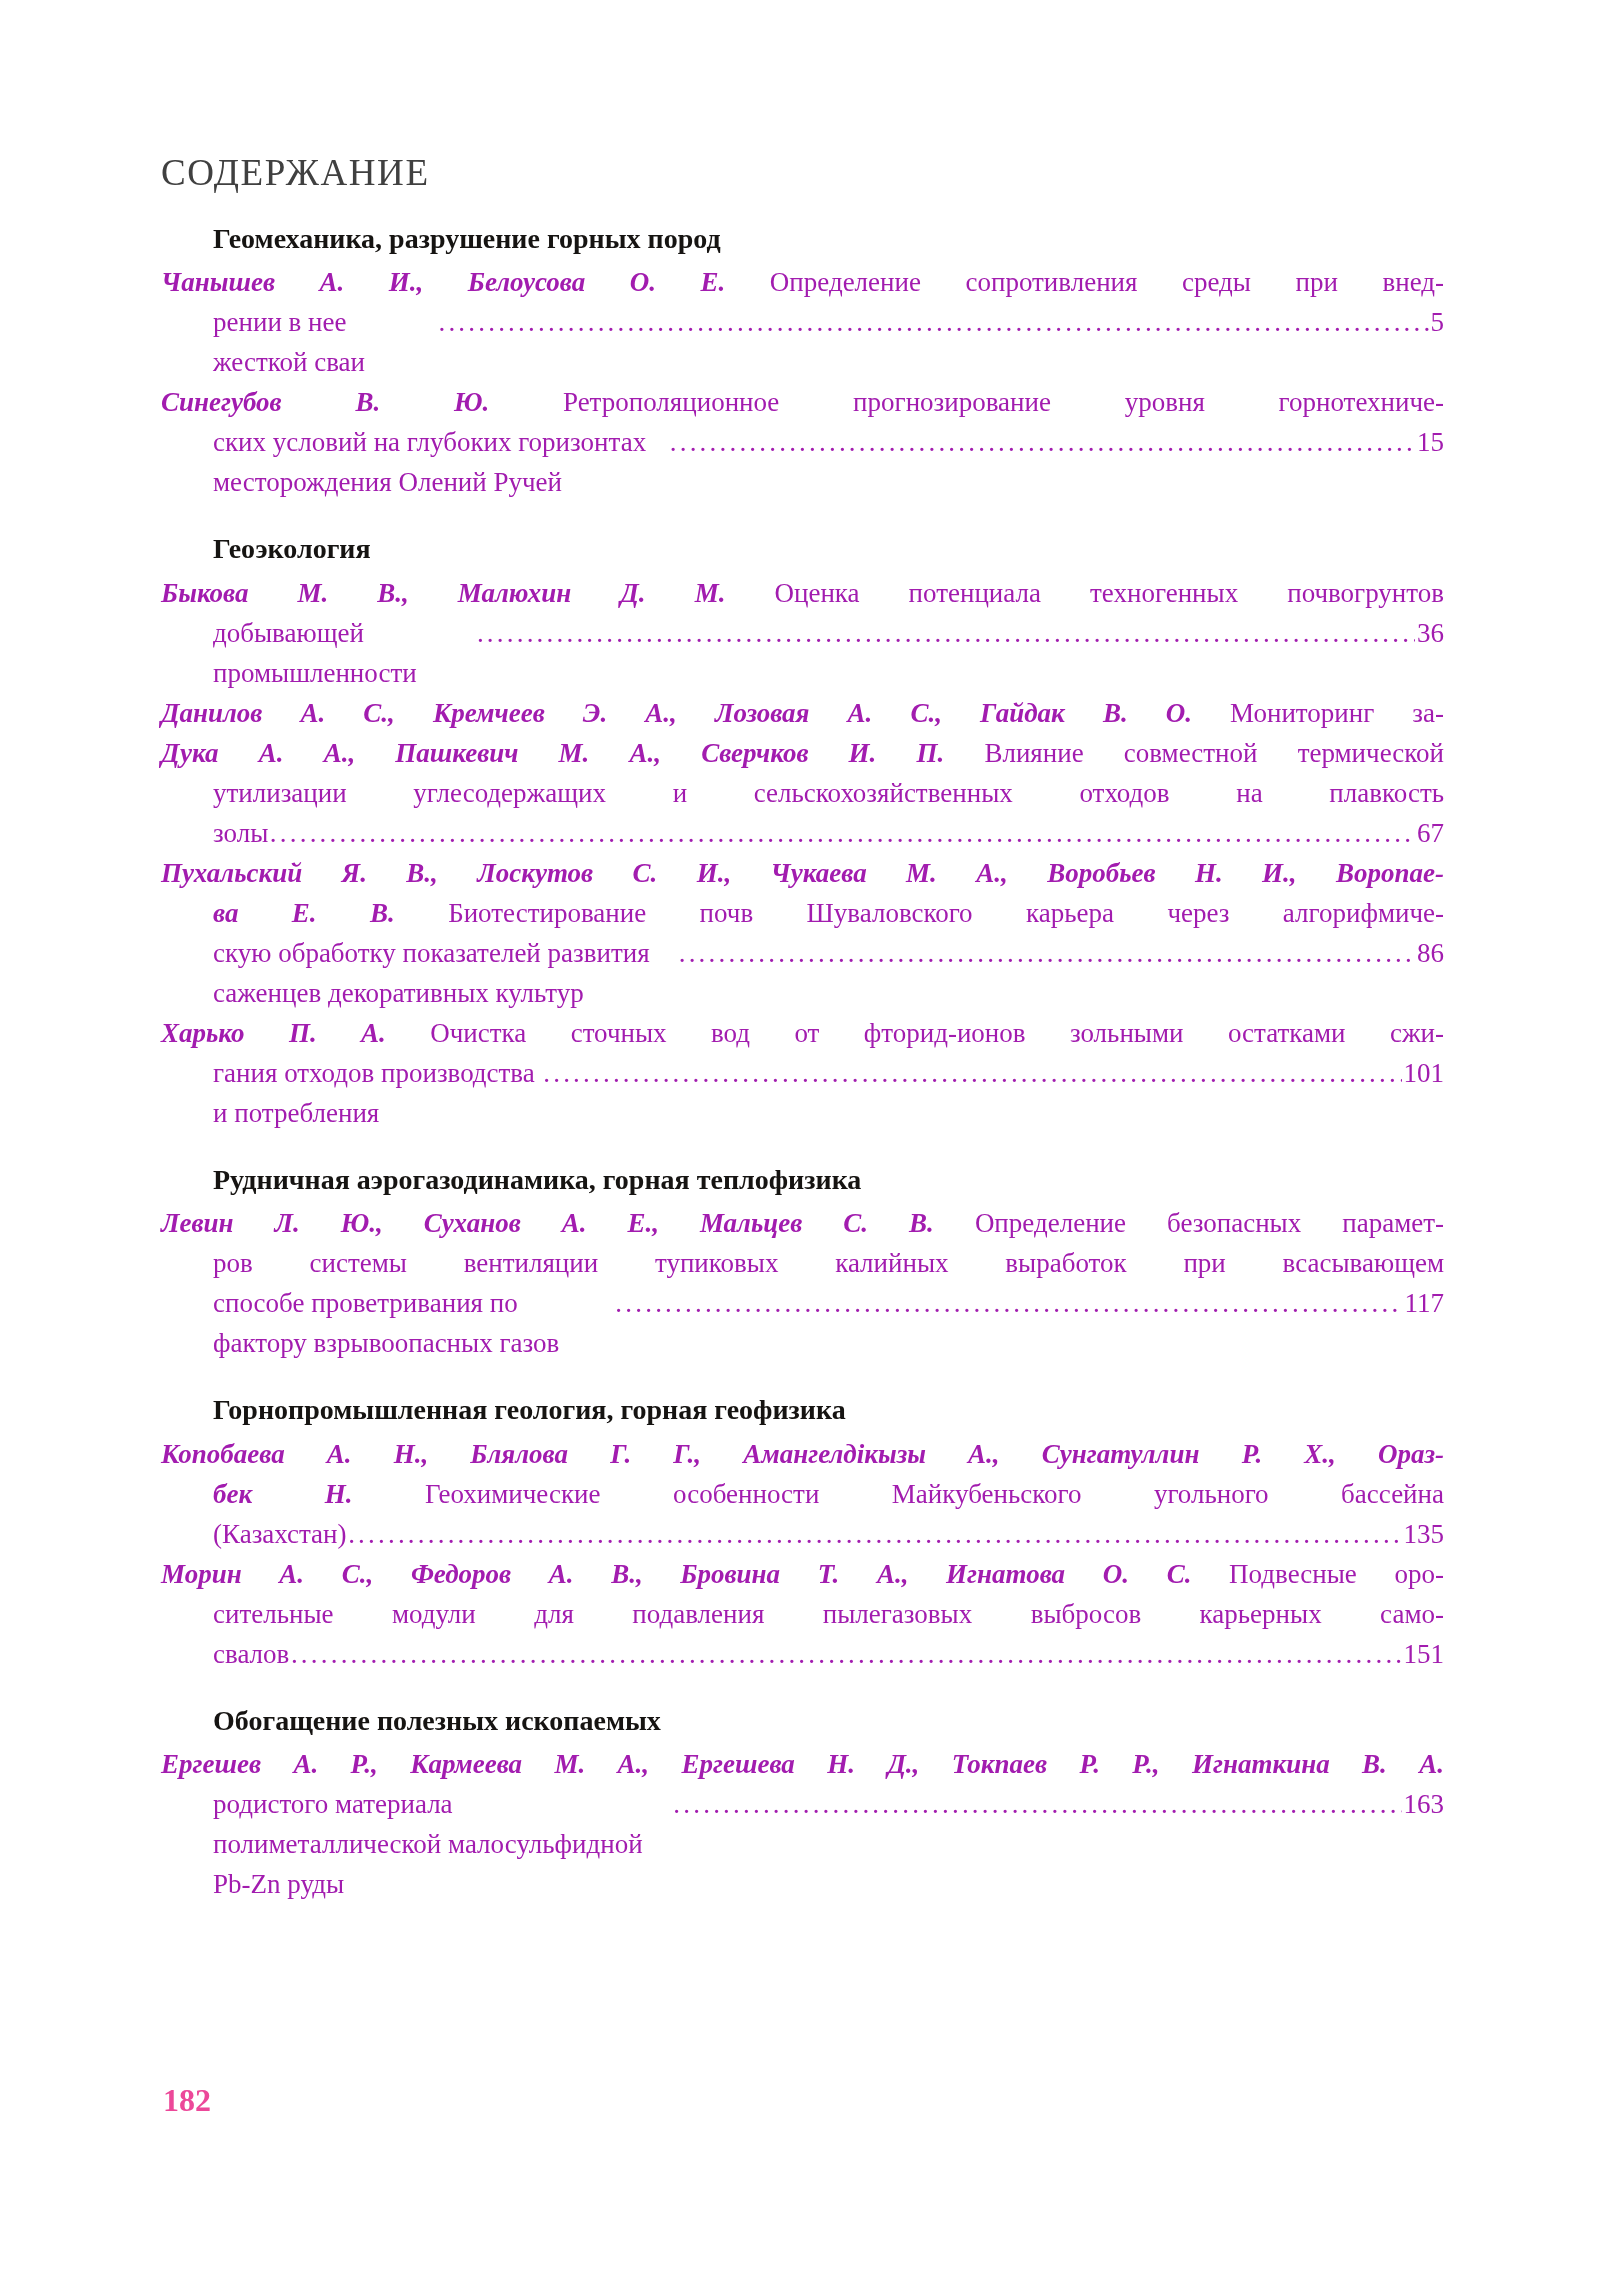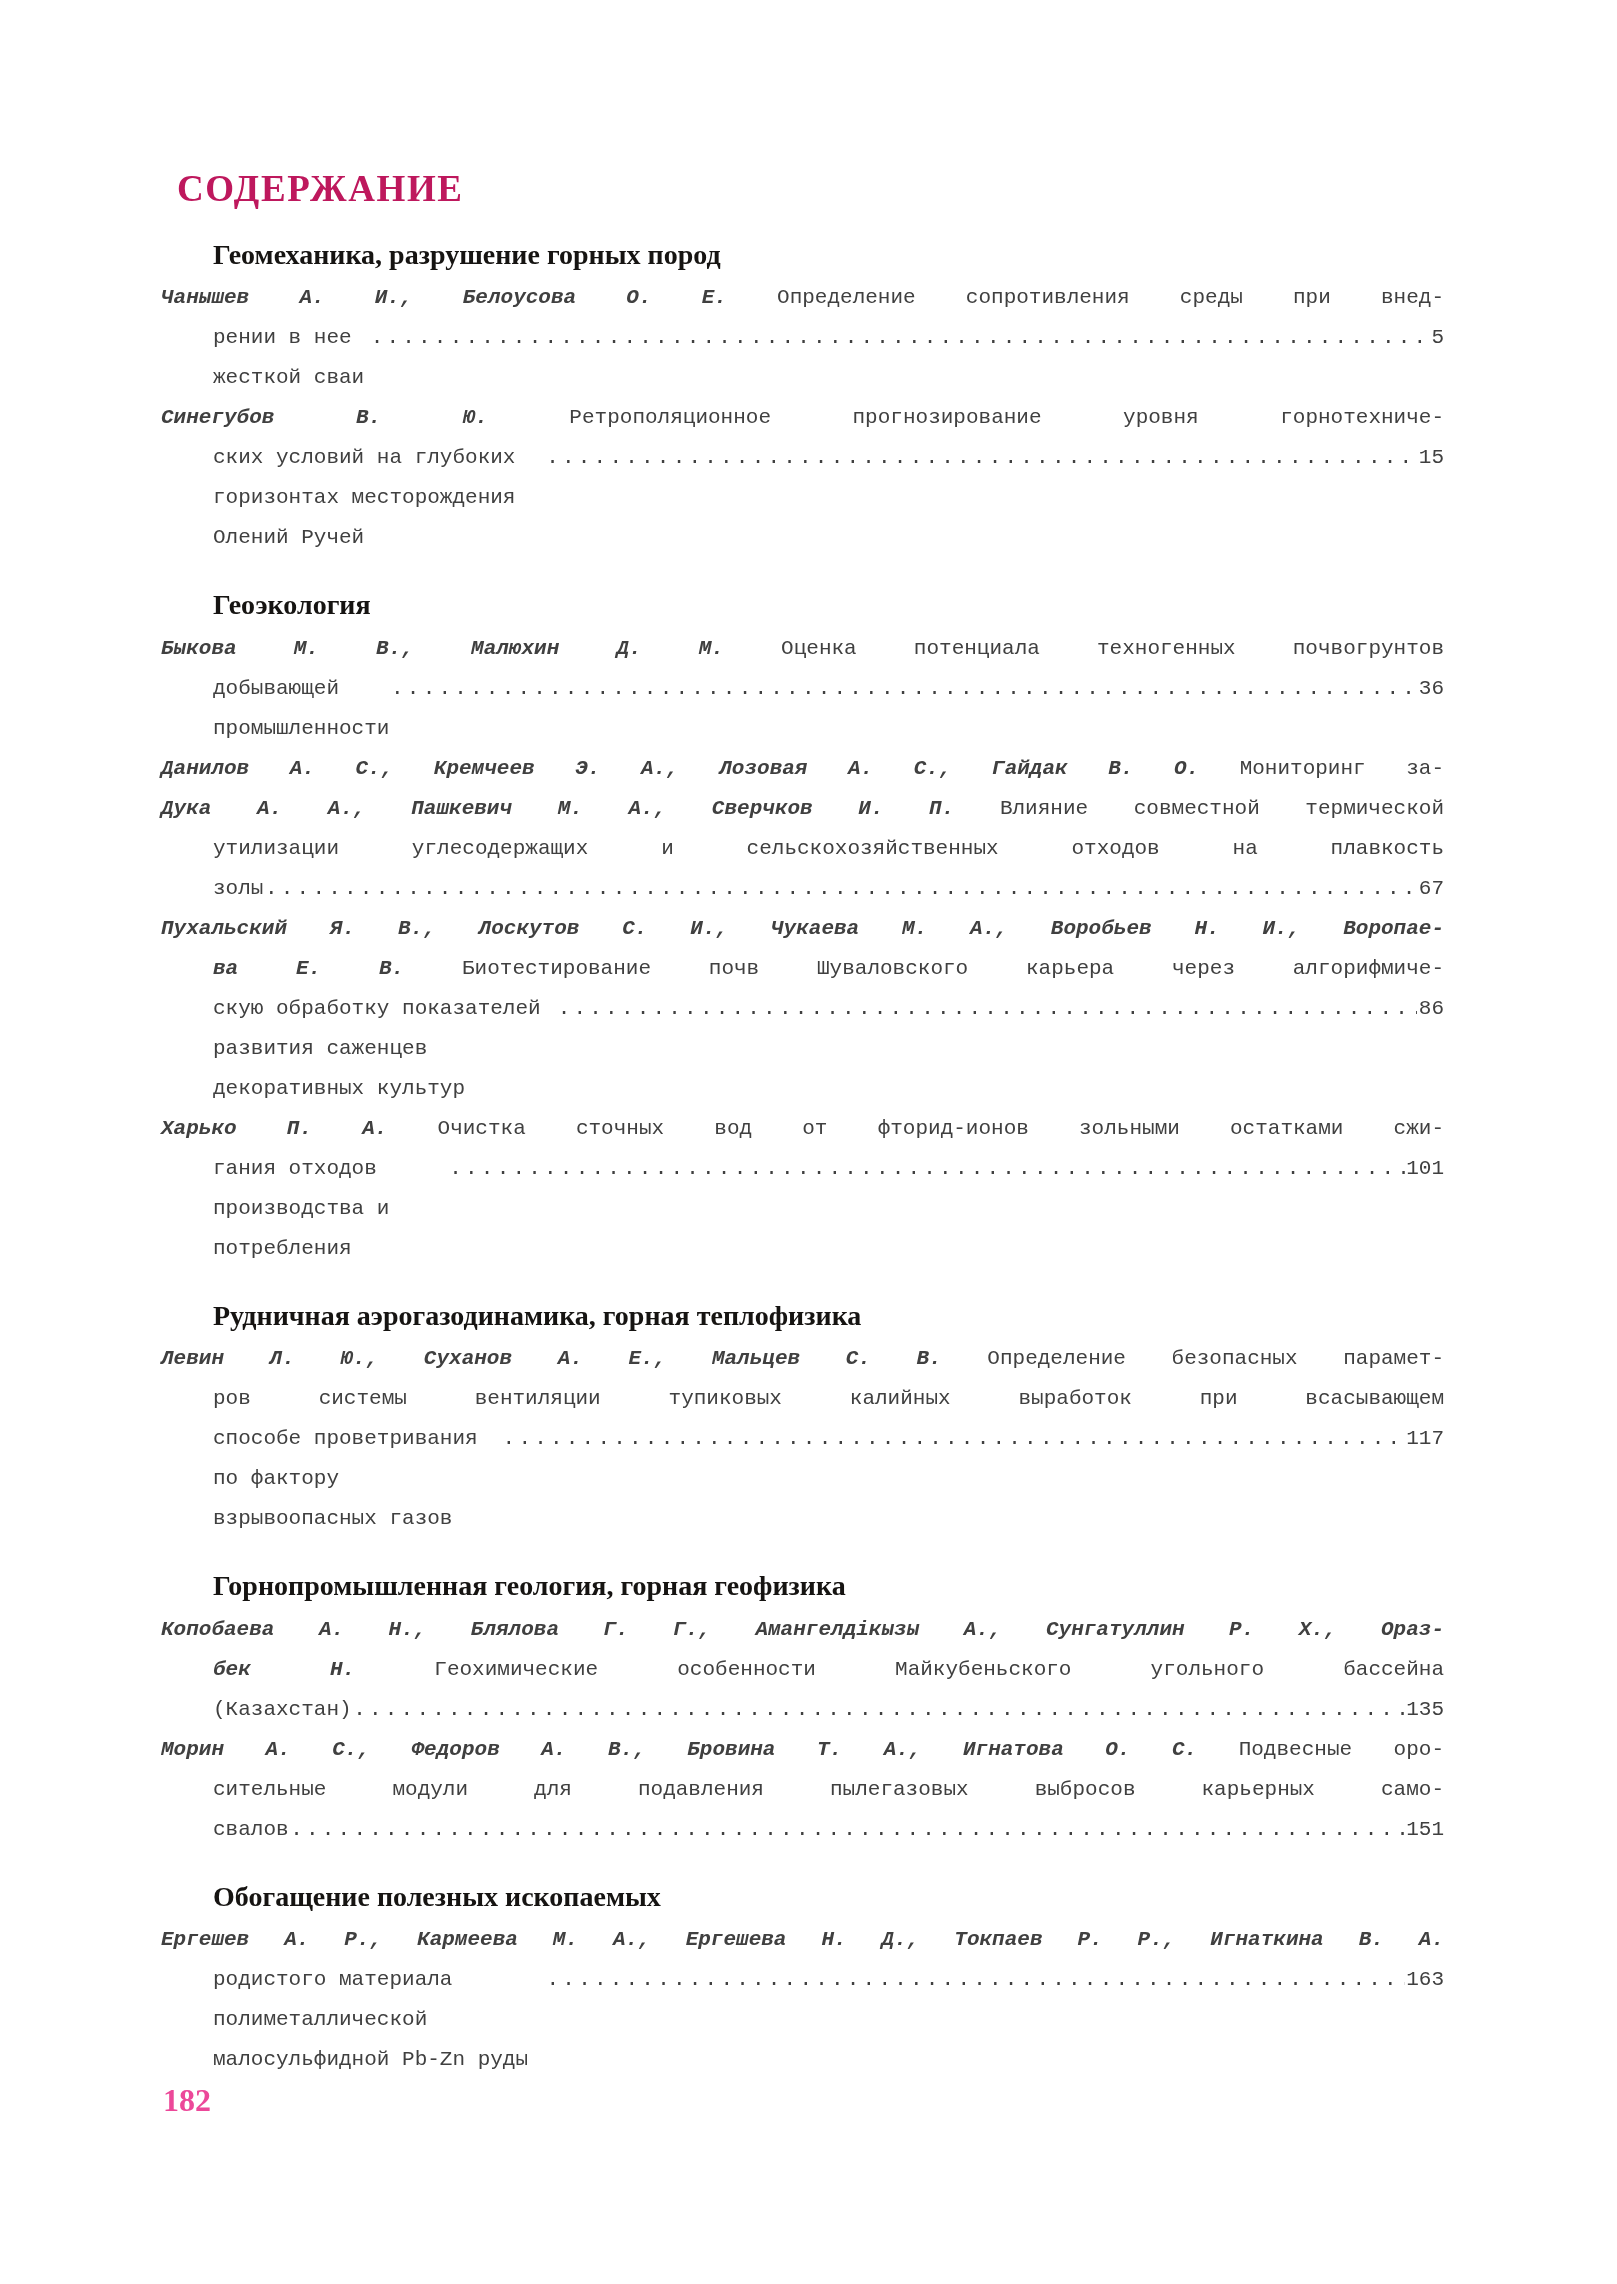--- a/index.html
+++ b/index.html
@@ -10,37 +10,37 @@
     color:#1d1b1a;
     overflow:hidden;
   }
   .content {
     position:absolute;
     left:161px; top:153px;
     width:1283px;
   }
   .doc-title {
     font-family:"Liberation Serif", serif;
-    font-weight:bold;
+    font-weight:normal;
     font-size:37px; line-height:39px;
     letter-spacing:1.6px;
-    margin:16px;
-    color:#be185d;
+    margin:0;
+    color:#404040;
   }
   .sec-heading {
     font-family:"Liberation Serif", serif;
     font-weight:bold;
     font-size:28px; line-height:35px;
     margin:29px 0 6.4px 52px;
     color:#161412;
   }
   .entry {
-    font-family:Liberation Mono, monospace;
-    font-size:21px; line-height:40px;
-    color:#404040;
+    font-family:Liberation Serif, serif;
+    font-size:27px; line-height:40px;
+    color:#a21caf;
   }
   .line { white-space:normal; }
   .line.just { text-align:justify; text-align-last:justify; }
   .line.cont { padding-left:52px; }
   .line.last { display:flex; align-items:baseline; text-align:left; }
   .au { font-weight:bold; font-style:italic; }
   .ti { font-weight:normal; font-style:normal; }
   .dots {
     flex:1 1 auto;
     overflow:hidden;

